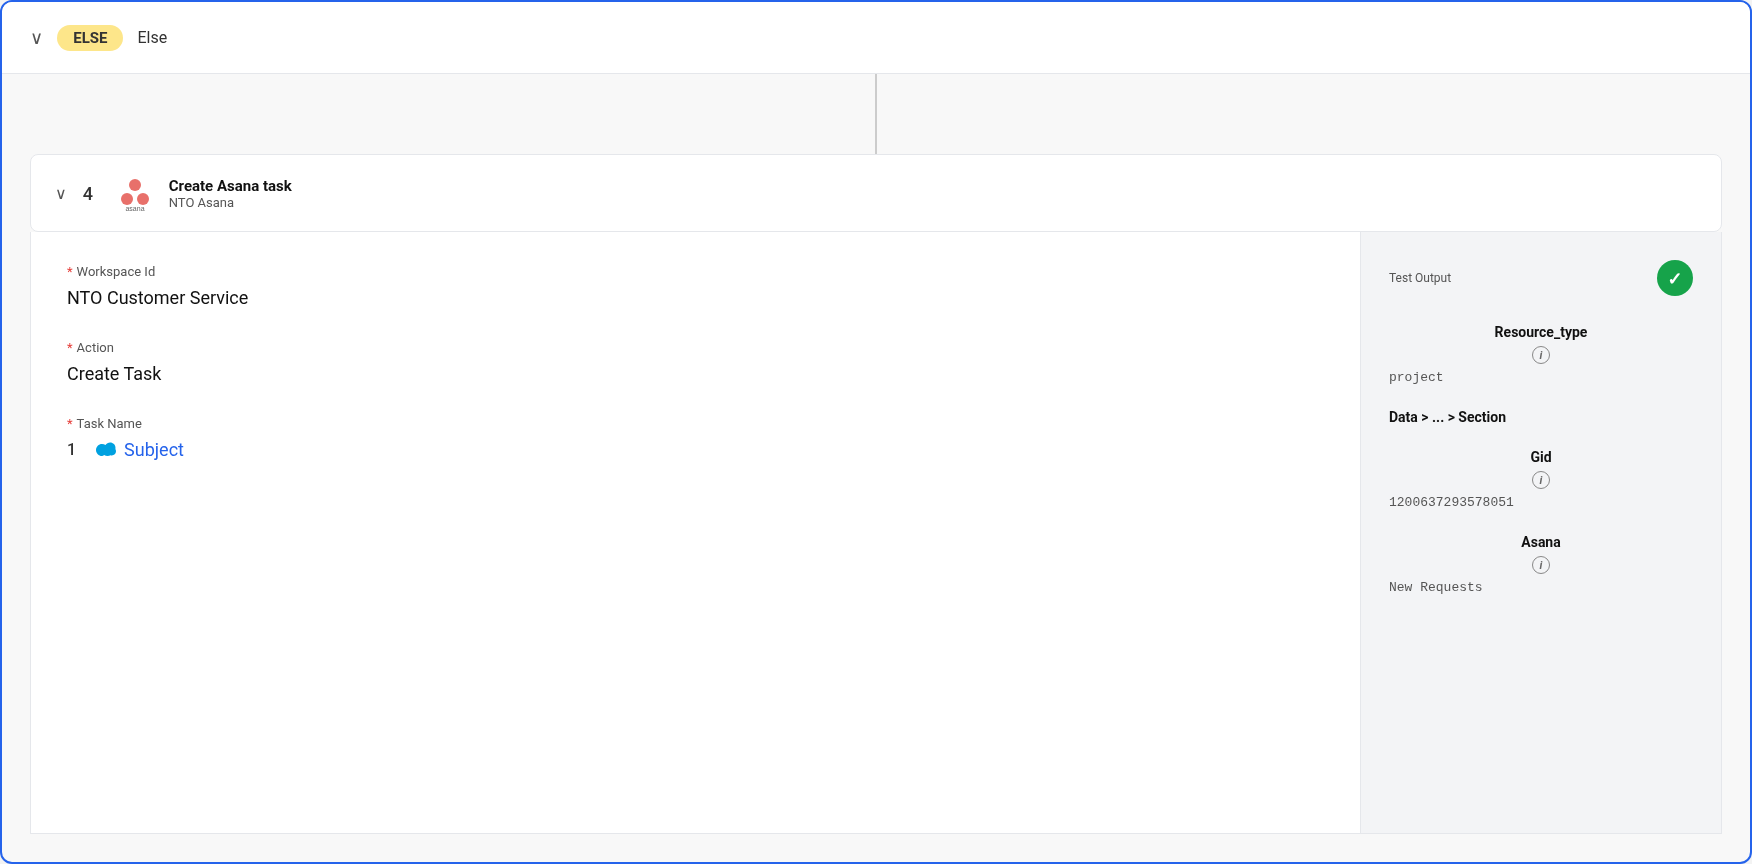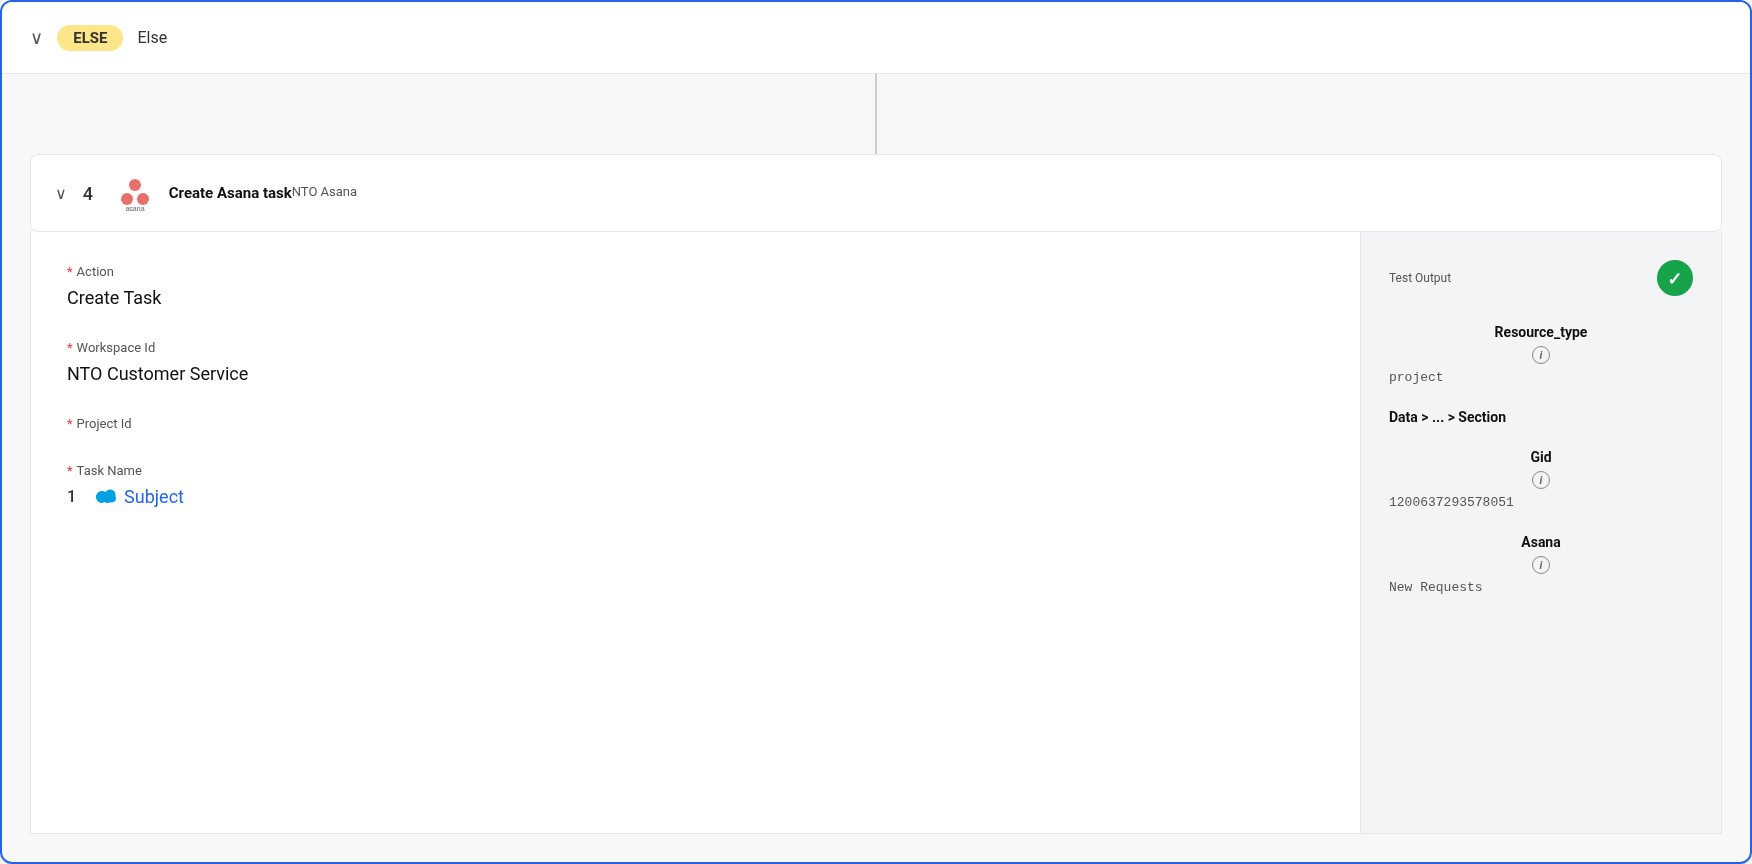--- a/index.html
+++ b/index.html
@@ -95,21 +95,21 @@
     }
     .asana-logo {
       display: flex;
       align-items: center;
       justify-content: center;
       width: 36px;
       height: 36px;
     }
     .step-info {
       display: flex;
-      flex-direction: row;
+      flex-direction: column;
       justify-content: center;
     }
     .step-title {
       font-weight: 700;
       font-size: 15px;
       color: #111;
     }
     .step-subtitle {
       font-size: 13px;
       color: #555;
@@ -266,36 +266,33 @@
       <span class="step-subtitle">NTO Asana</span>
     </div>
   </div>
 
   <div class="main-content">
 
     <div class="form-panel">
 
       <div class="field-group">
         <div class="field-label">
-          <span class="required">*</span><span>Action</span>
-        </div>
-        <div class="field-value">Create Task</div>
+          <span class="required">*</span><span>Workspace Id</span>
+        </div>
+        <div class="field-value">NTO Customer Service</div>
       </div>
 
       <div class="field-group">
         <div class="field-label">
-          <span class="required">*</span><span>Workspace Id</span>
-        </div>
-        <div class="field-value">NTO Customer Service</div>
+          <span class="required">*</span><span>Action</span>
+        </div>
+        <div class="field-value">Create Task</div>
       </div>
 
       <div class="field-group">
-        <div class="field-label">
-          <span class="required">*</span><span>Project Id</span>
-        </div>
       </div>
 
       <div class="field-group">
         <div class="field-label">
           <span class="required">*</span><span>Task Name</span>
         </div>
         <div class="field-value-with-icon">
           <span class="field-number">1</span>
 
           <svg width="24" height="18" viewBox="0 0 48 32" fill="none" xmlns="http://www.w3.org/2000/svg">

